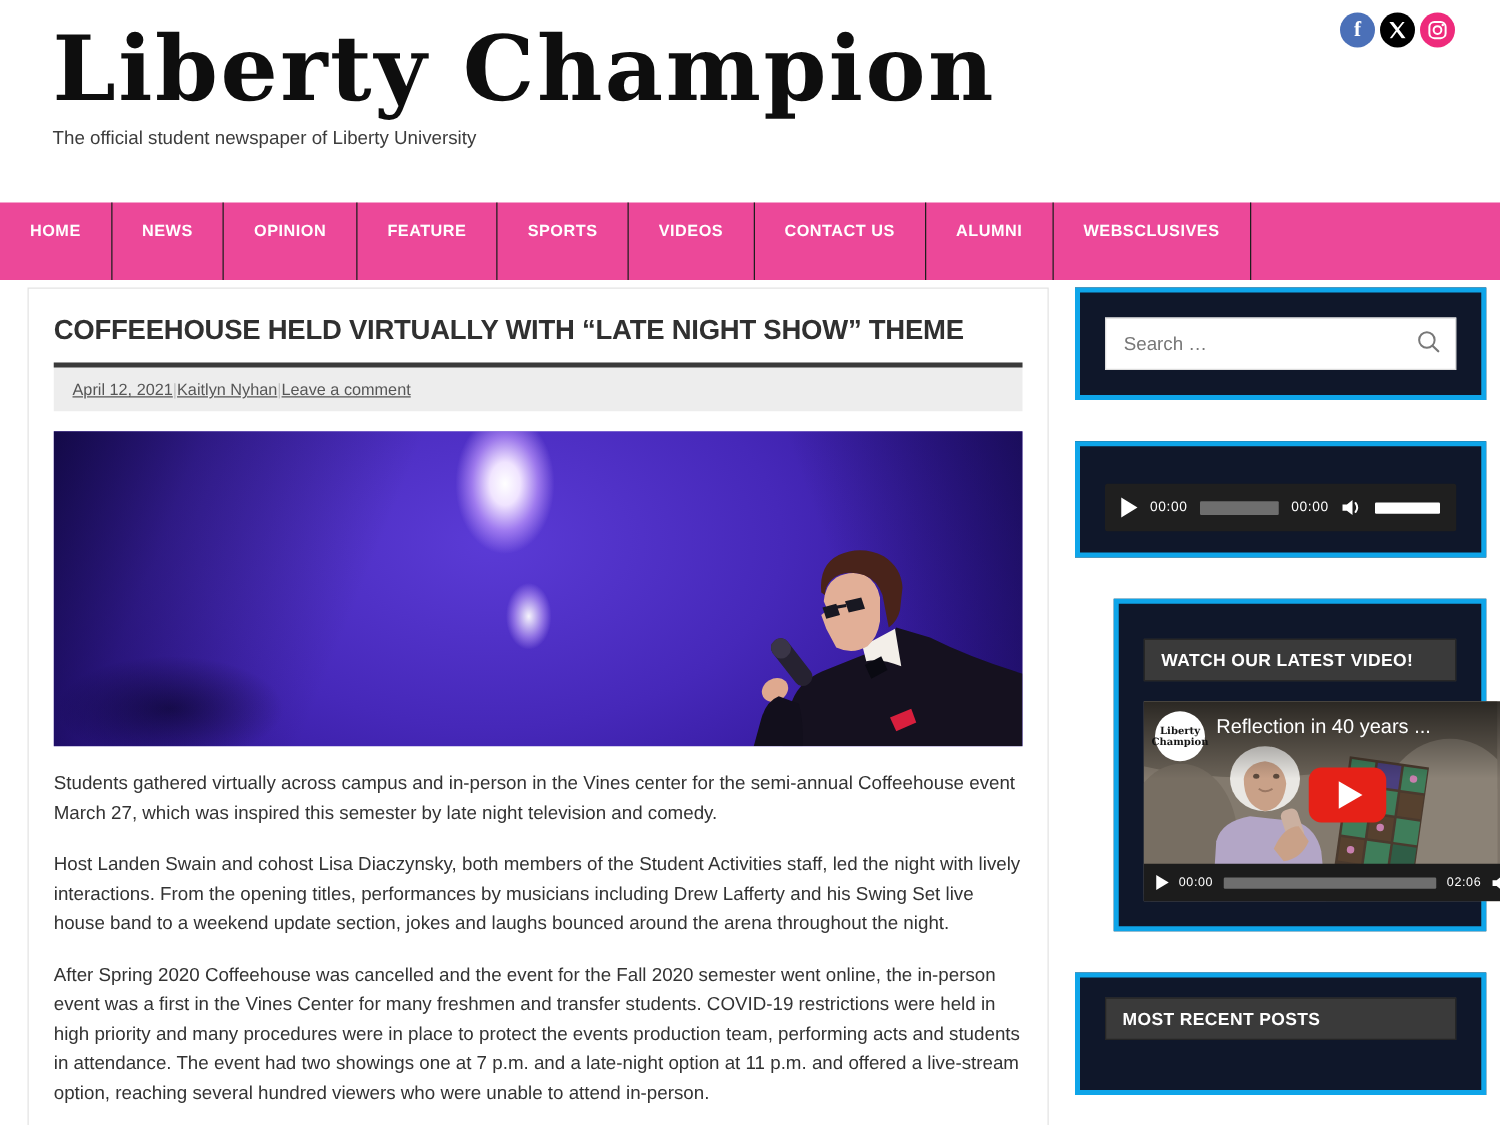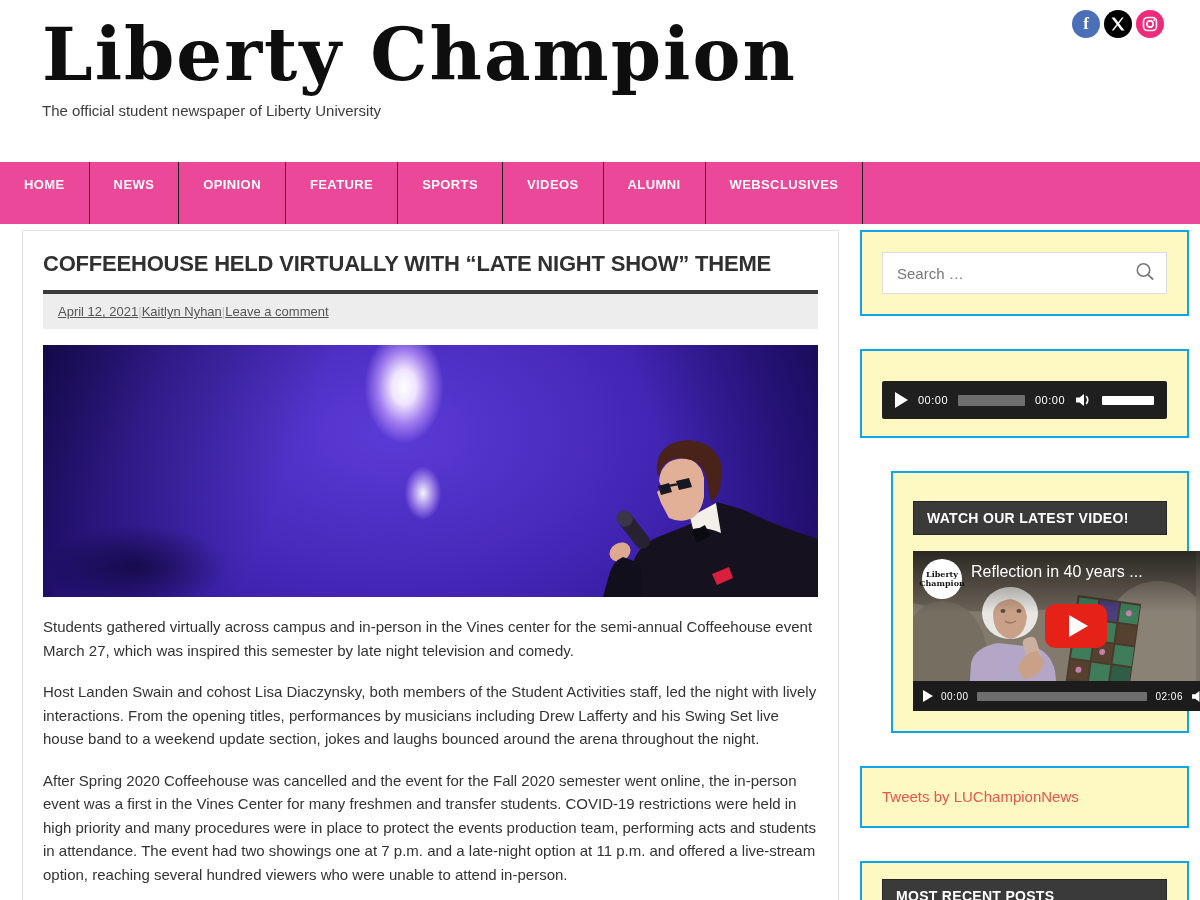--- a/index.html
+++ b/index.html
@@ -41,21 +41,21 @@
     background:
       linear-gradient(112deg, rgba(8,4,42,.75) 0%, rgba(8,4,42,.35) 14%, rgba(8,4,42,0) 34%),
       linear-gradient(250deg, rgba(10,6,48,.55) 0%, rgba(10,6,48,0) 22%),
       radial-gradient(ellipse 130px 60px at 12% 88%, rgba(5,2,30,.6), rgba(5,2,30,0) 70%); }
   .hero svg { position:absolute; inset:0; }
 
   .article-body p { margin-top:18px; font-size:15px; line-height:23.5px; color:#333; }
 
   
   .sidebar { position:absolute; left:860px; top:230px; width:329px; display:flex; flex-direction:column; gap:33px; }
-  .widget { background:#fef9c3; border:2px solid #0ea5e9; }
+  .widget { background:#0f172a; border:4px solid #0ea5e9; }
   .widget.search-widget { padding:20px; }
   .search-wrap { position:relative; }
   .search-input { width:100%; height:42px; border:1px solid #ddd; padding:0 44px 0 14px;
     font-size:15px; color:#444; font-family:"Liberation Sans",sans-serif; outline:none; }
   .search-input::placeholder { color:#777; }
   .search-btn { position:absolute; right:10px; top:9px; width:24px; height:24px; background:none;
     border:none; cursor:pointer; }
 
   .widget.pad-widget { padding:8px 20px 17px; }
   .widget-heading { background:#3a3a3a; border:1px solid #262626; color:#fff; font-weight:bold;
@@ -120,20 +120,21 @@
   </div>
 </header>
 
 <nav class="nav">
   <div class="nav-item">HOME</div>
   <div class="nav-item">NEWS</div>
   <div class="nav-item">OPINION</div>
   <div class="nav-item">FEATURE</div>
   <div class="nav-item">SPORTS</div>
   <div class="nav-item">VIDEOS</div>
+  <div class="nav-item">CONTACT US</div>
   <div class="nav-item">ALUMNI</div>
   <div class="nav-item">WEBSCLUSIVES</div>
 </nav>
 
 <main class="main-card">
   <h1 class="article-title">COFFEEHOUSE HELD VIRTUALLY WITH “LATE NIGHT SHOW” THEME</h1>
 
   <div class="meta-bar">
     <span class="meta-link">April 12, 2021</span>
     <span class="meta-sep">|</span>
@@ -268,21 +269,18 @@
           <path d="M1,4.5 L4.5,4.5 L9,1 L9,13 L4.5,9.5 L1,9.5 Z" fill="#fff"></path>
           <path d="M11.5,3.5 Q14,7 11.5,10.5" fill="none" stroke="#fff" stroke-width="1.6" stroke-linecap="round"></path>
         </svg>
         <svg width="14" height="14" viewBox="0 0 14 14">
           <path d="M1,5 V1 H5 M9,1 H13 V5 M13,9 V13 H9 M5,13 H1 V9" fill="none" stroke="#fff" stroke-width="2.4"></path>
         </svg>
       </div>
     </div>
   </div>
 
-  <div class="widget tweets-widget">
-    <a class="tweets-link">Tweets by LUChampionNews</a>
-  </div>
 
   <div class="widget recent-widget">
     <div class="widget-heading">MOST RECENT POSTS</div>
   </div>
 
 </aside>
 
 </body></html>

